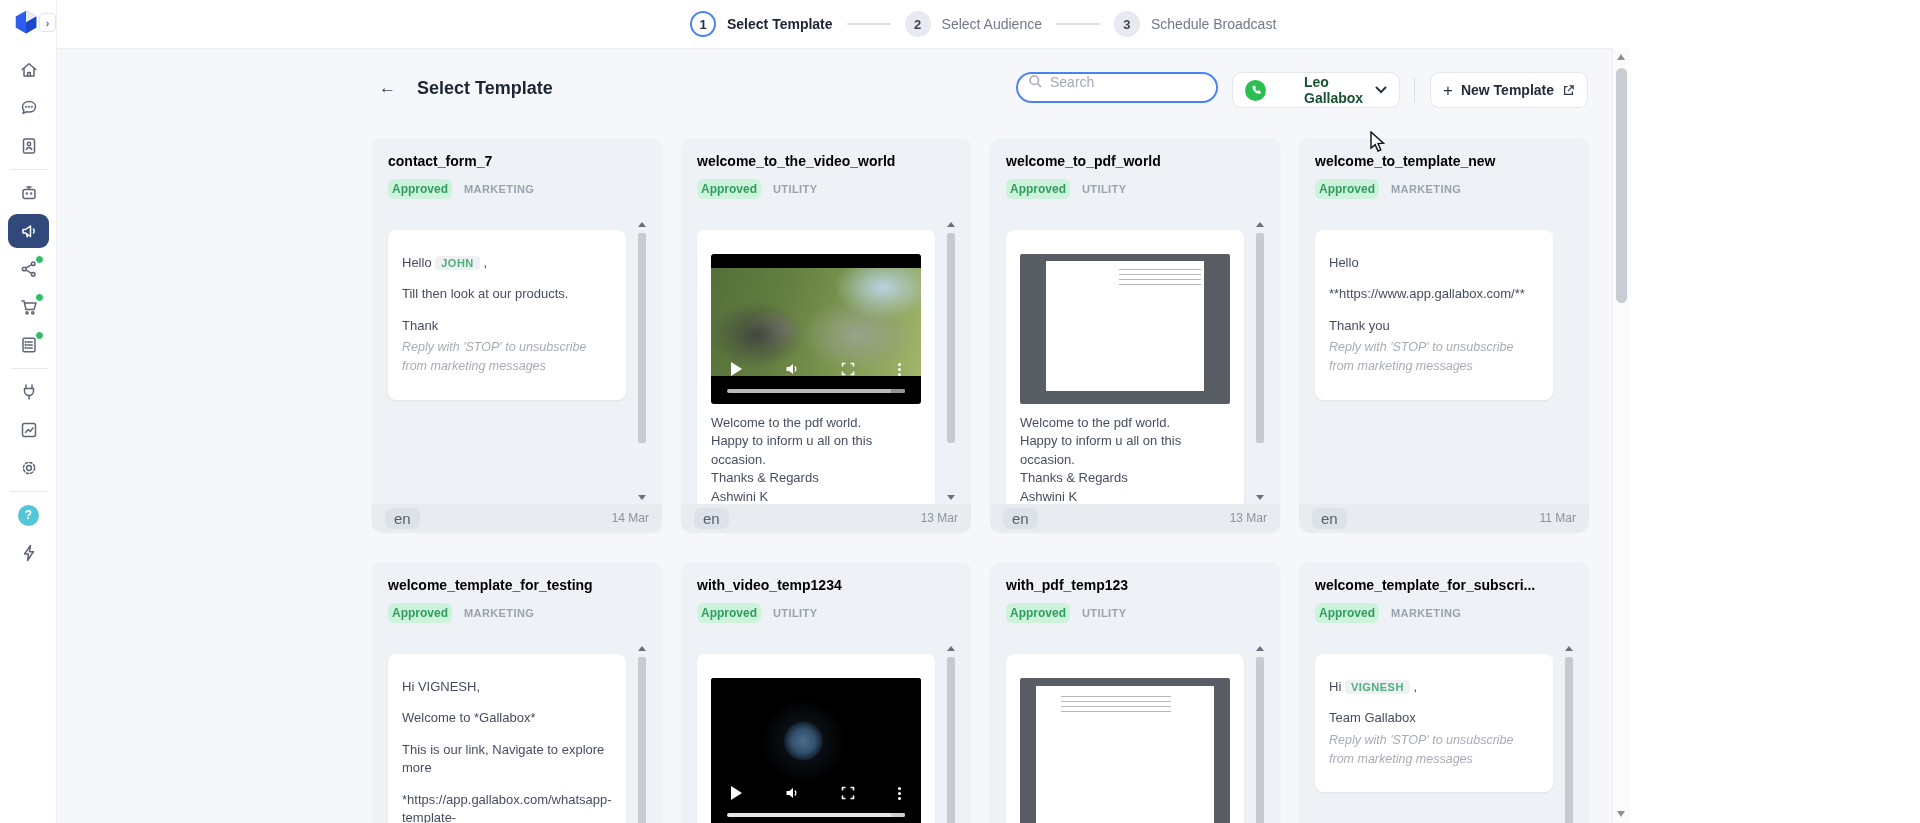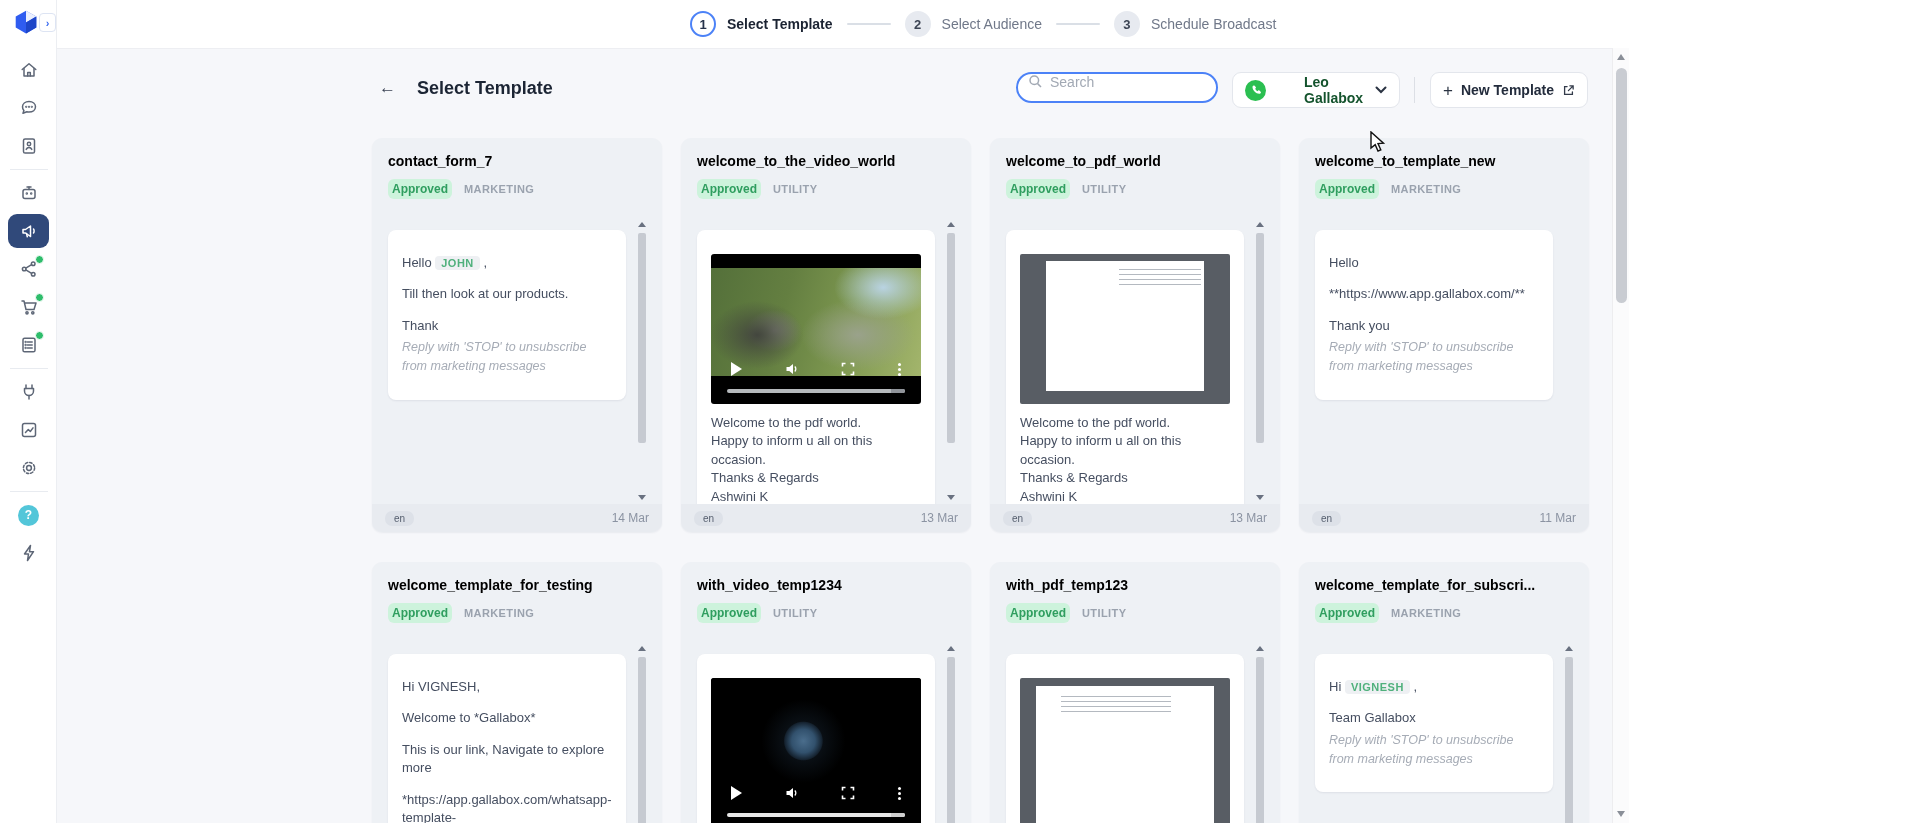--- a/index.html
+++ b/index.html
@@ -89,21 +89,21 @@
 
   .pv-scroll { position:absolute; right:14px; top:3px; bottom:3px; width:12px; }
   .pvs-thumb { position:absolute; left:2px; right:2px; top:12px; height:75%; background:#c6cad1; border-radius:2px; }
   .pvs-up { position:absolute; top:1px; left:2px; width:0; height:0; border-left:4px solid transparent;
     border-right:4px solid transparent; border-bottom:5px solid #697180; }
   .pvs-down { position:absolute; bottom:1px; left:2px; width:0; height:0; border-left:4px solid transparent;
     border-right:4px solid transparent; border-top:5px solid #697180; }
 
   .card-foot { position:absolute; bottom:0; left:0; right:0; height:28px; background:#e8ebf0;
     display:flex; align-items:center; justify-content:space-between; padding:0 13px; }
-  .lang { background:#dde1e8; color:#555e6e; font-size:10px; padding:2px 9px; border-radius:7px; }
+  .lang { background:#dde1e8; color:#555e6e; font-size:15px; padding:2px 9px; border-radius:7px; }
   .date { color:#8b93a2; font-size:12px; }
 
   
   .video { position:relative; height:150px; background:#000; border-radius:3px; overflow:hidden; margin-bottom:10px; }
   .vimg { position:absolute; }
   .vimg.nature { left:0; right:0; top:14px; bottom:28px;
     background:
       radial-gradient(70px 45px at 82% 18%, #b9d3e2 0%, rgba(185,211,226,0) 70%),
       radial-gradient(95px 60px at 70% 62%, #9aa28b 0%, rgba(154,162,139,0) 60%),
       radial-gradient(75px 55px at 22% 62%, #43463e 0%, rgba(67,70,62,0) 62%),

